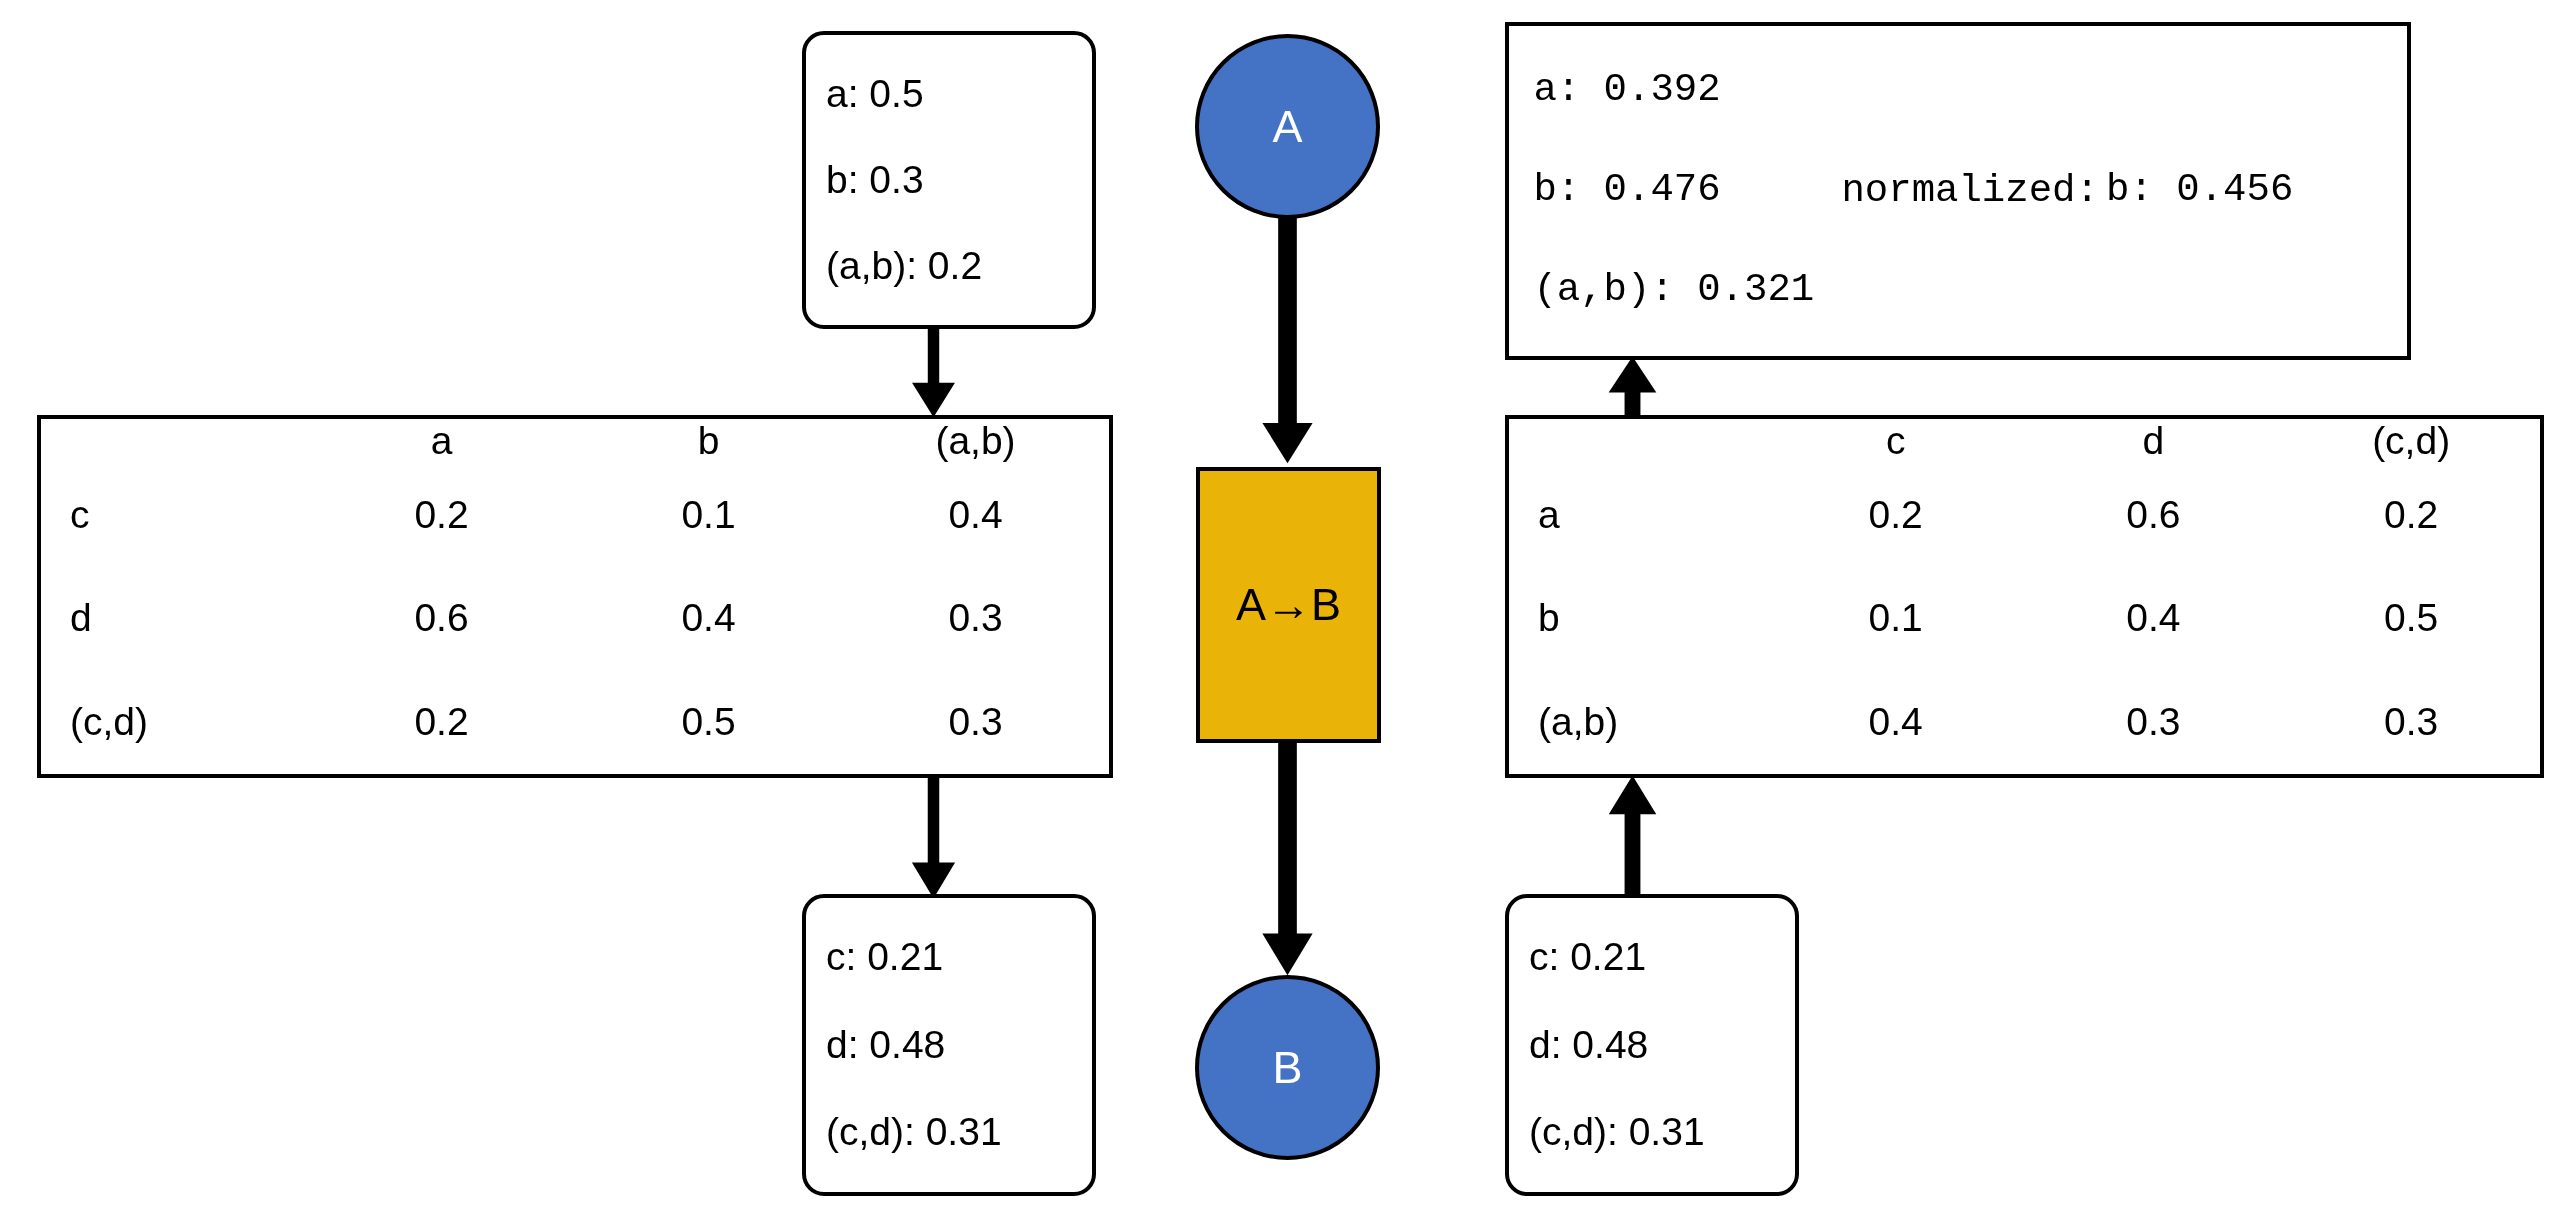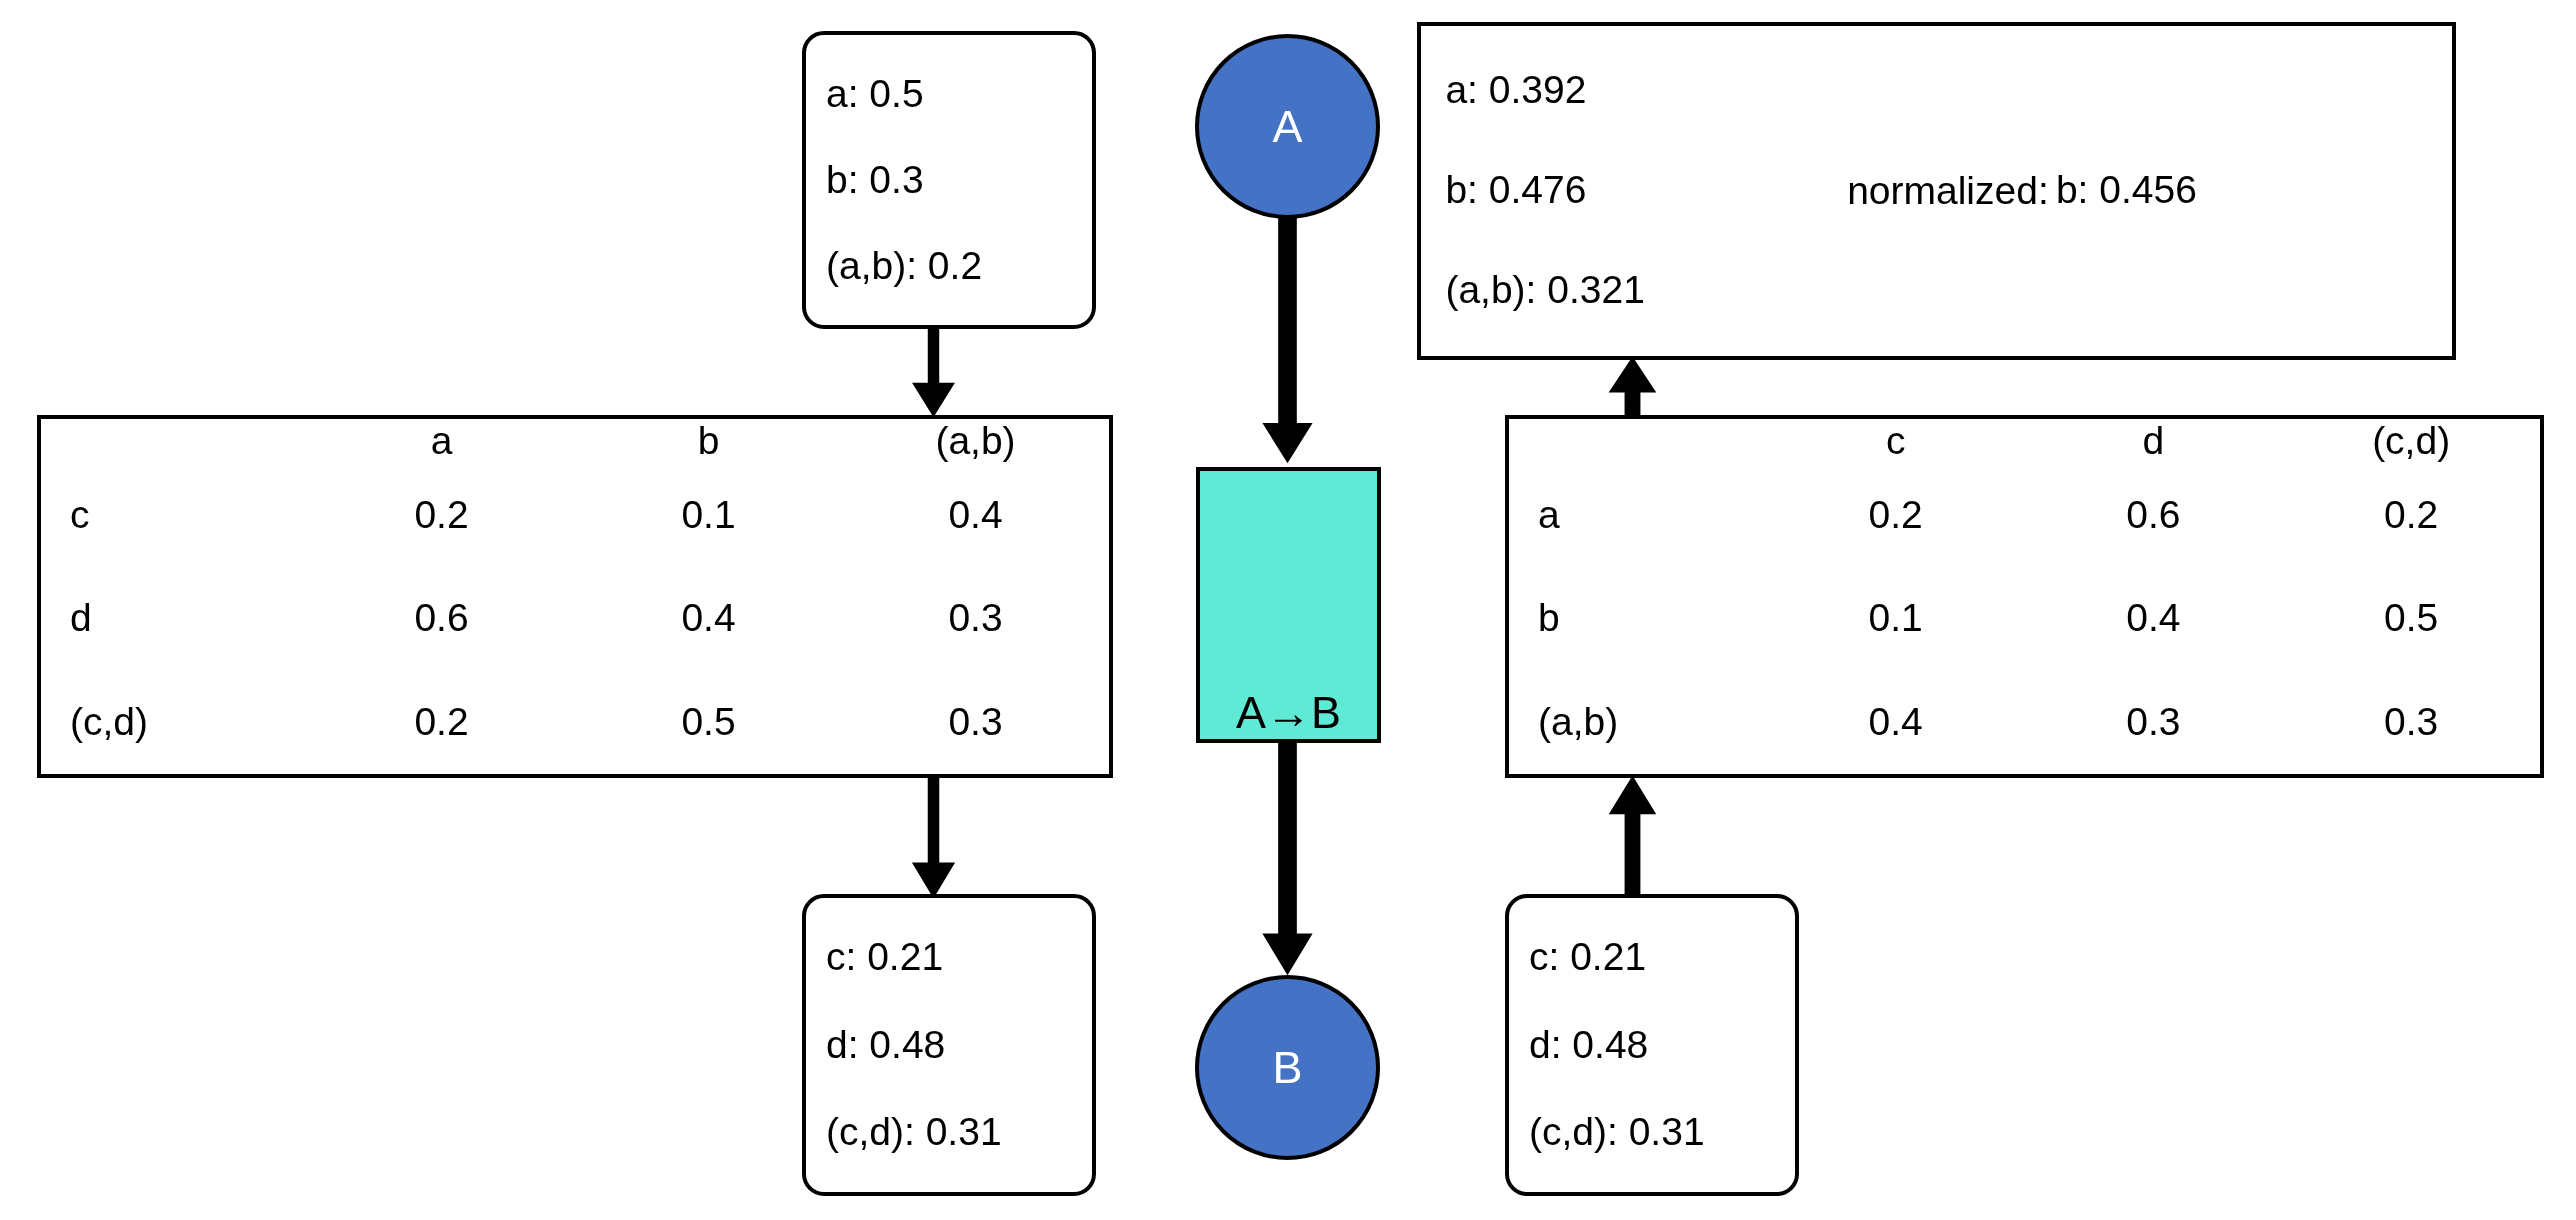--- a/index.html
+++ b/index.html
@@ -189,35 +189,35 @@
   <div class="circle" style="left:1195px; top:34px; width:185px; height:185px; background:#4472C4;">
     <span>A</span>
   </div>
 
   <div class="arrow" style="left:1255px; top:215px; width:65px; height:251px;">
     <svg width="65" height="251" viewBox="0 0 90 350">
       <path d="M 32 0 L 58 0 L 58 290 L 80 290 L 45 346 L 10 290 L 32 290 Z" fill="#000000"></path>
     </svg>
   </div>
 
-  <div class="process" style="left:1196px; top:467px; width:185px; height:276px; background:#5eead4;align-items:flex-end;">
+  <div class="process" style="left:1196px; top:467px; width:185px; height:276px; background:#eab308;">
     <span>A→B</span>
   </div>
 
   <div class="arrow" style="left:1255px; top:741px; width:65px; height:237px;">
     <svg width="65" height="237" viewBox="0 0 90 330">
       <path d="M 32 0 L 58 0 L 58 268 L 80 268 L 45 326 L 10 268 L 32 268 Z" fill="#000000"></path>
     </svg>
   </div>
 
   <div class="circle" style="left:1195px; top:975px; width:185px; height:185px; background:#4472C4;">
     <span>B</span>
   </div>
 
-  <div class="box summarybox" style="left:1417px; top:21.5px; width:1039px; height:338px;">
+  <div class="box summarybox" style="left:1505px; top:21.5px; width:906px; height:338px;font-family:Liberation Mono, monospace;">
     <div class="col left">
       <div class="line">a: 0.392</div>
       <div class="line">b: 0.476</div>
       <div class="line">(a,b): 0.321</div>
     </div>
     <div class="normlabel">normalized:</div>
     <div class="col right">
       <div class="line">b: 0.456</div>
     </div>
   </div>

